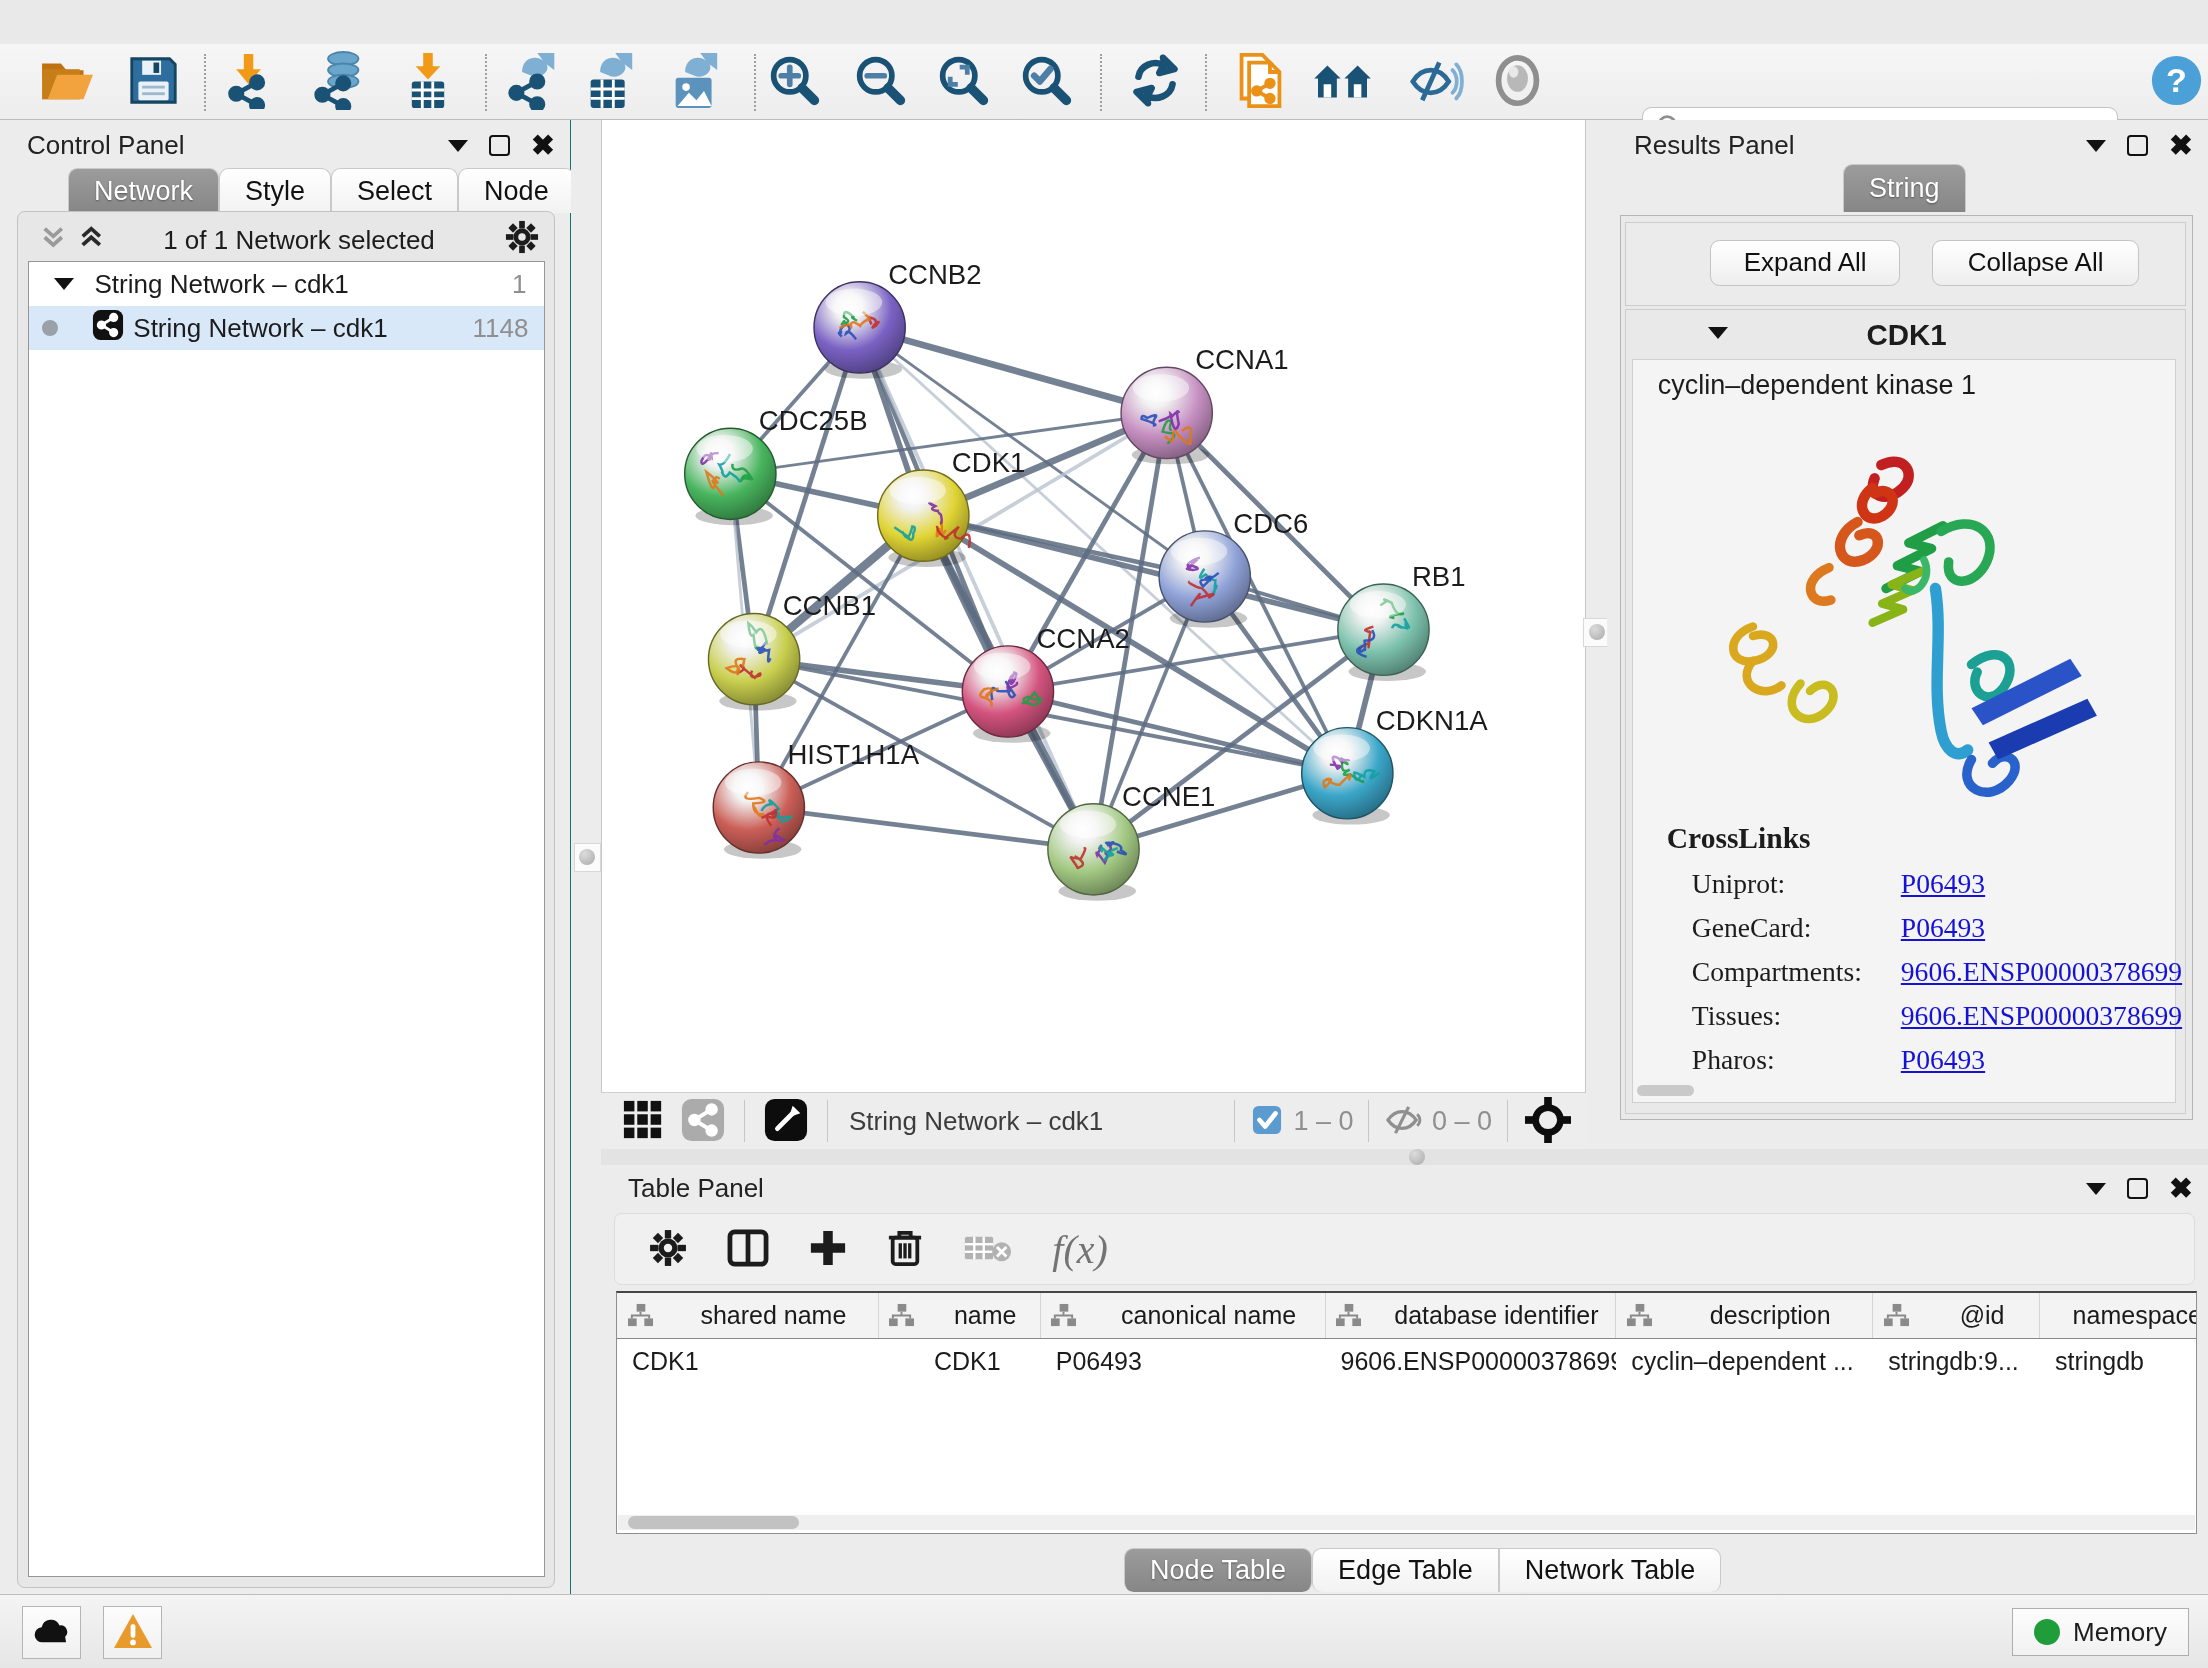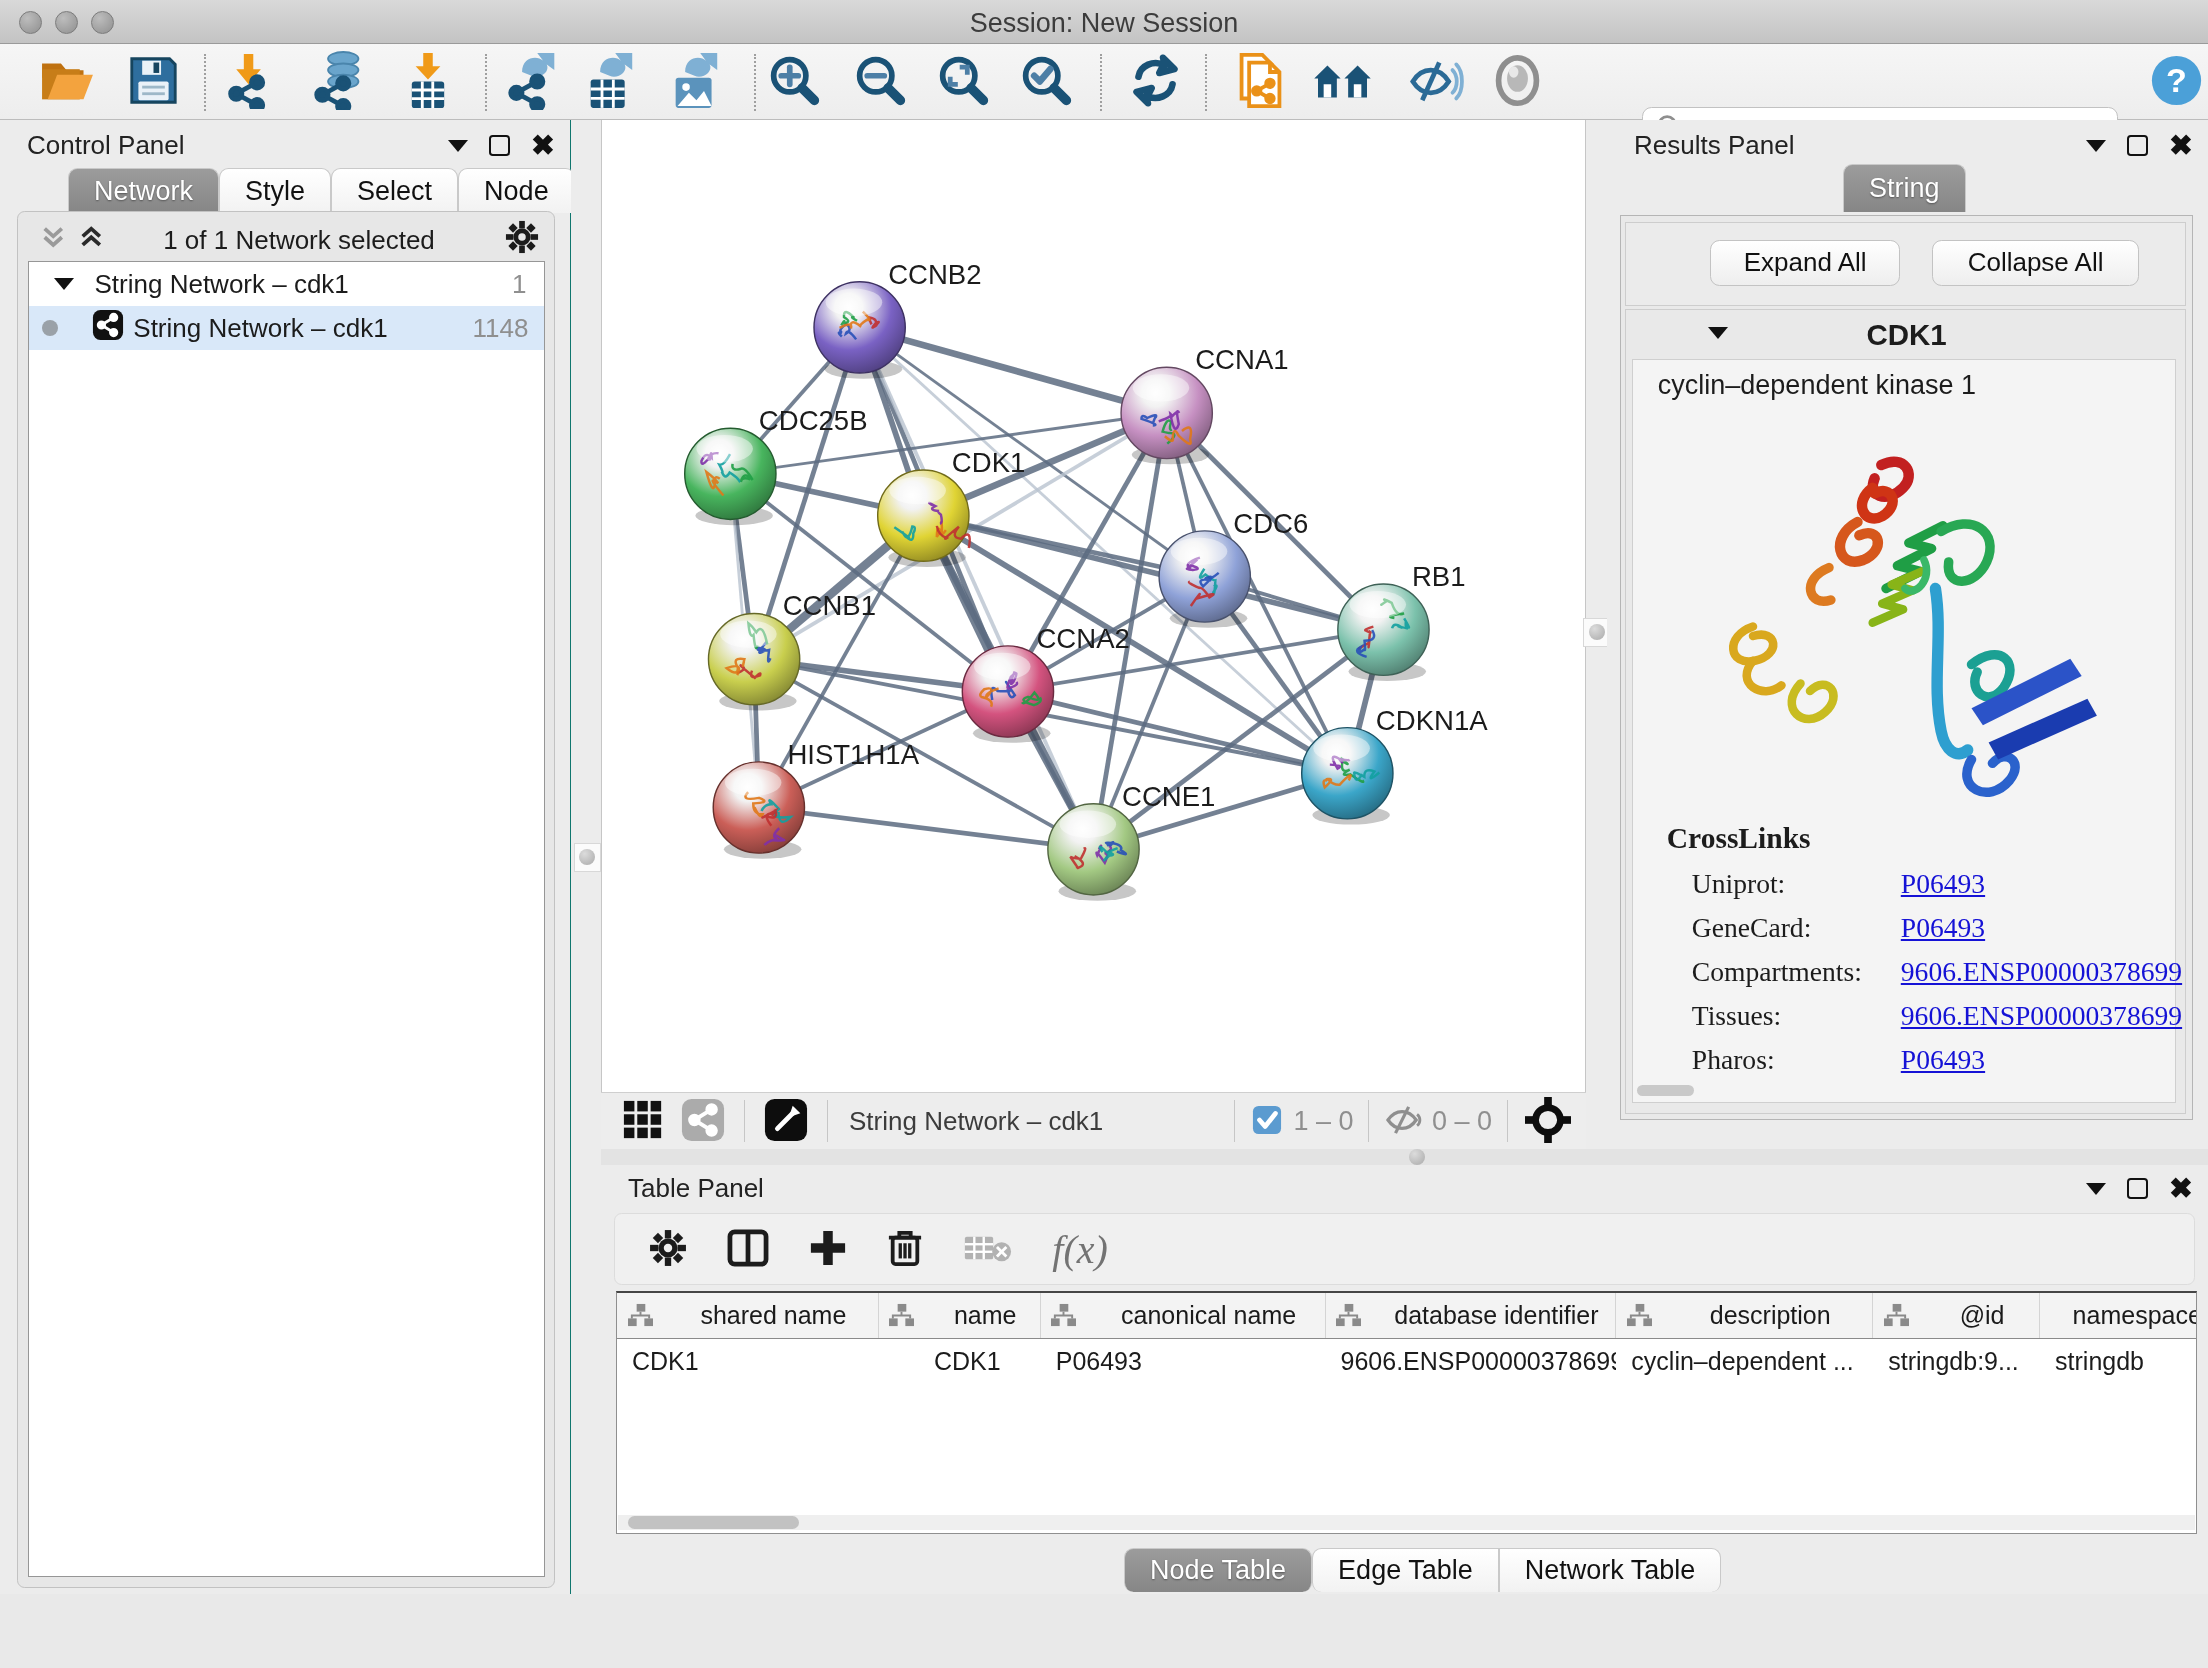--- a/index.html
+++ b/index.html
@@ -89,26 +89,20 @@
     border:1.9px solid #b5b5b5;display:flex;align-items:center;justify-content:center;}
   .membtn{position:absolute;right:19px;top:13.3px;height:48px;padding:0 21px;display:flex;align-items:center;gap:13.3px;
     background:linear-gradient(#fdfdfd,#f1f1f1);border:1.9px solid #aeaeae;font-size:26px;}
   .memdot{width:26px;height:26px;border-radius:50%;background:#1f9d3a;}
 </style>
 </head>
 <body>
 
 <div class="app">
 
-  <div class="abs titlebar">
-    <div class="abs tl" style="left:19px"></div>
-    <div class="abs tl" style="left:55px"></div>
-    <div class="abs tl" style="left:91px"></div>
-    <div class="abs wtitle">Session: New Session</div>
-  </div>
 
   <div class="abs toolbar">
     <div class="tbtn" style="left:31px">
       <span><svg width="59" height="49" viewBox="0 0 62 52">
         <path d="M4 8 h20 l6 7 h18 v8 H4 Z" fill="#bf7110"></path>
         <rect x="4" y="14" width="40" height="32" fill="#c77d18"></rect>
         <path d="M10 46 L20 20 H58 L48 46 Z" fill="#f3a33e"></path>
           </svg></span>
     </div>
     <div class="tbtn" style="left:117px">
@@ -892,15 +886,33 @@
     <div class="hscroll">
         <div class="hthumb"></div>
       </div>
     <div class="abs" style="left:523px;top:383px;display:flex">
       <div class="tab sel" style="border-radius:9.5px;height:44px">Node Table</div>
       <div class="tab" style="border-radius:9.5px 0 0 9.5px;height:44px">Edge Table</div>
       <div class="tab" style="border-radius:0 9.5px 9.5px 0;height:44px">Network Table</div>
     </div>
   </div>
 
+  <div class="abs statusbar">
+    <div class="sbtn" style="left:22px">
+      <span><svg width="42" height="30" viewBox="0 0 44 32">
+        <path d="M12 28 a8 8 0 0 1 -1 -16 a10 10 0 0 1 19 -2 a7 7 0 0 1 6 12 l1 6 Z" fill="#111"></path>
+          </svg></span>
+    </div>
+    <div class="sbtn" style="left:103px">
+      <span><svg width="42" height="38" viewBox="0 0 44 40">
+        <path d="M22 2 L42 38 H2 Z" fill="#e89b2c"></path>
+        <rect x="19.5" y="13" width="5" height="14" rx="2" fill="#fff"></rect>
+            <circle cx="22" cy="32" r="3" fill="#fff"></circle>
+          </svg></span>
+    </div>
+    <div class="membtn">
+      <span class="memdot"></span>
+      <span>Memory</span>
+    </div>
+  </div>
 
 </div>
 
 
 </body></html>

